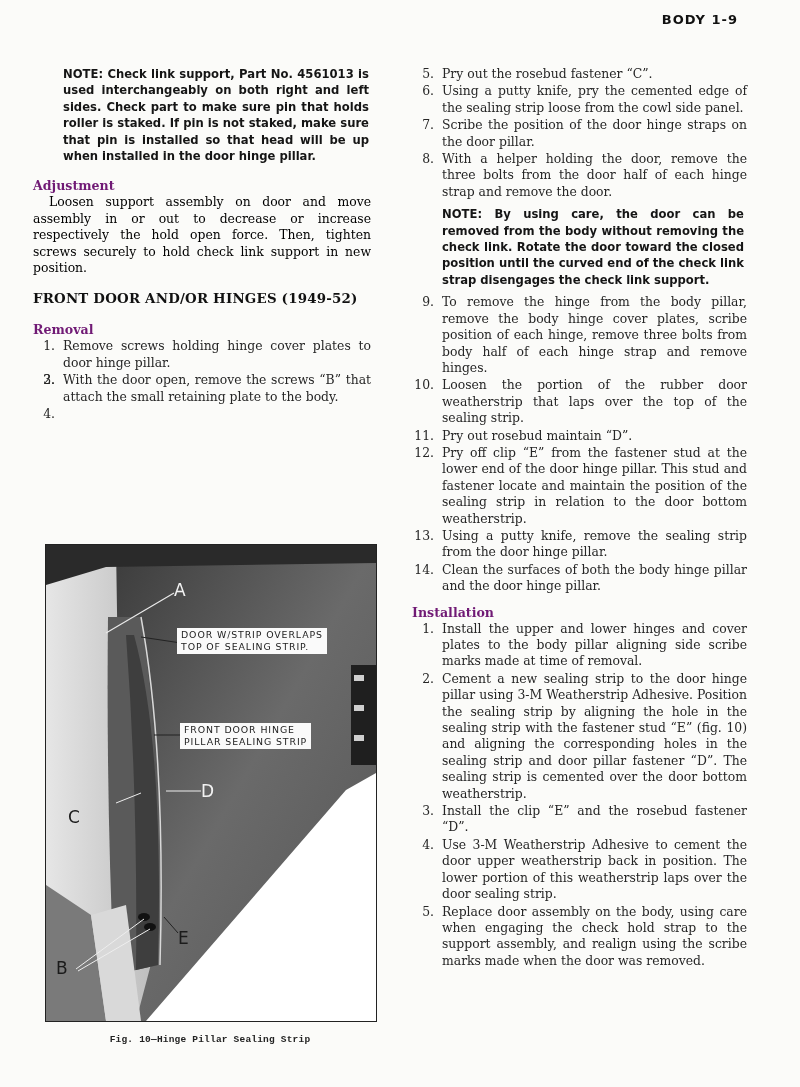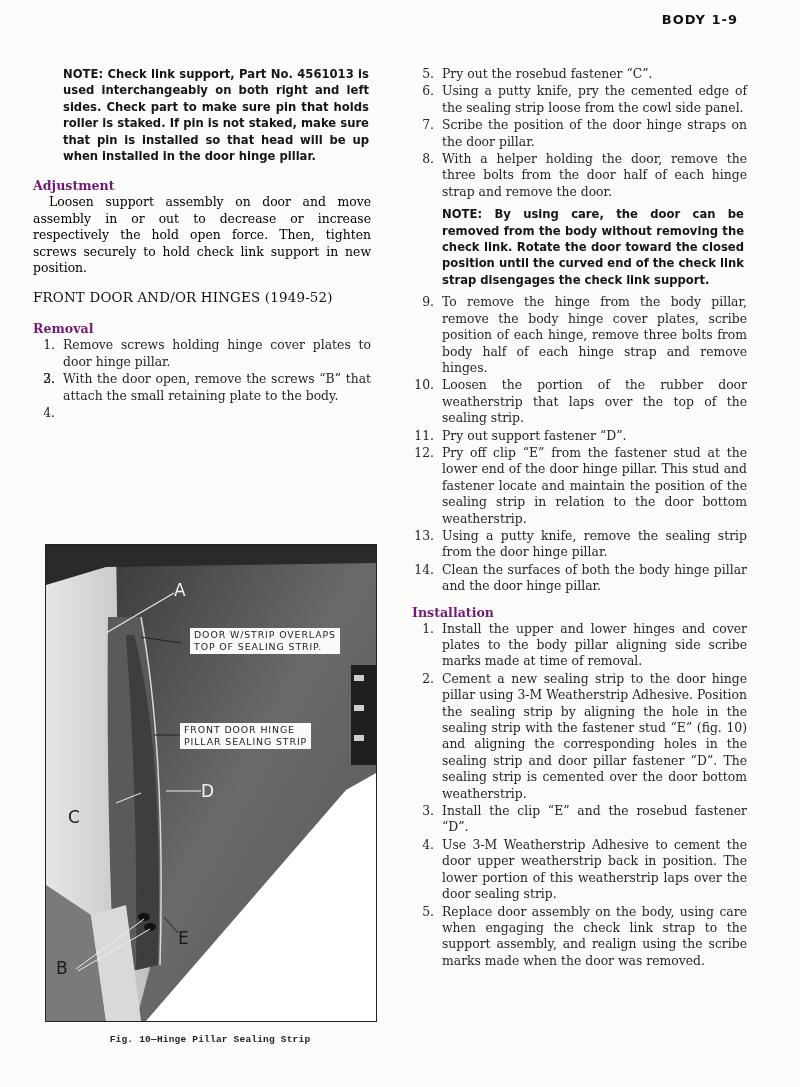--- a/index.html
+++ b/index.html
@@ -20,21 +20,21 @@
   .note {
     font-family: "DejaVu Sans", "Liberation Sans", sans-serif;
     font-weight: bold; font-size: 11.6px; line-height: 16.4px;
     text-align: justify; color: #151515;
   }
   .col-left .note { margin-left: 30px; width: 306px; }
   .col-right .note { margin: 6px 16px 6px 30px; width: 302px; }
 
   .subhead { font-weight: bold; font-size: 12.6px; margin: 8px 0 1px 0; color:#701a75; }
   .section-title {
-    font-weight: normal; font-size: 13.4px; margin: 14px 0 16px 0; letter-spacing: 0.2px; color:#111;
+    font-weight: bold; font-size: 13.4px; margin: 14px 0 16px 0; letter-spacing: 0.2px; color:#111;
   }
   .para {
     font-size: 12.4px; line-height: 16.4px; text-align: justify; text-indent: 16px;
     color: #000000;
   }
   ol.steps { list-style: none; margin: 0; padding: 0; }
   ol.steps li {
     position: relative; padding-left: 30px;
     font-size: 12.4px; line-height: 16.4px; text-align: justify; color: #262626;
     margin-bottom: 1px;
@@ -129,21 +129,21 @@
     <line x1="60" y1="88" x2="128" y2="48" stroke="#eaeaea" stroke-width="1.2"></line>
     <line x1="95" y1="92" x2="135" y2="98" stroke="#222" stroke-width="1"></line>
     <line x1="108" y1="190" x2="135" y2="190" stroke="#222" stroke-width="1"></line>
     <line x1="70" y1="258" x2="95" y2="248" stroke="#eee" stroke-width="1"></line>
     <line x1="120" y1="246" x2="155" y2="246" stroke="#eee" stroke-width="1"></line>
     <line x1="30" y1="424" x2="98" y2="374" stroke="#eee" stroke-width="1"></line>
     <line x1="32" y1="426" x2="104" y2="384" stroke="#eee" stroke-width="1"></line>
     <line x1="118" y1="372" x2="132" y2="388" stroke="#222" stroke-width="1"></line>
   </svg>
 
-  <div class="callout" style="left:131px; top:83px;margin-left:13px;">DOOR  W/STRIP  OVERLAPS
+  <div class="callout" style="left:131px; top:83px;">DOOR  W/STRIP  OVERLAPS
 TOP  OF  SEALING  STRIP.</div>
   <div class="callout" style="left:134px; top:178px;">FRONT  DOOR  HINGE
 PILLAR  SEALING  STRIP</div>
 
   <div class="letter light" style="left:128px; top:35px;">A</div>
   <div class="letter light" style="left:155px; top:236px;">D</div>
   <div class="letter" style="left:22px; top:262px;">C</div>
   <div class="letter" style="left:132px; top:383px;">E</div>
   <div class="letter" style="left:10px; top:413px;">B</div>
 </div>
@@ -155,27 +155,27 @@
     <li><span class="num">6.</span><span>Using a putty knife, pry the cemented edge of the sealing strip loose from the cowl side panel.</span></li>
     <li><span class="num">7.</span><span>Scribe the position of the door hinge straps on the door pillar.</span></li>
     <li><span class="num">8.</span><span>With a helper holding the door, remove the three bolts from the door half of each hinge strap and remove the door.</span></li>
   </ol>
 
   <div class="note">NOTE: By using care, the door can be removed from the body without removing the check link. Rotate the door toward the closed position until the curved end of the check link strap disengages the check link support.</div>
 
   <ol class="steps">
     <li><span class="num">9.</span><span>To remove the hinge from the body pillar, remove the body hinge cover plates, scribe position of each hinge, remove three bolts from body half of each hinge strap and remove hinges.</span></li>
     <li><span class="num">10.</span><span>Loosen the portion of the rubber door weatherstrip that laps over the top of the sealing strip.</span></li>
-    <li><span class="num">11.</span><span>Pry out support fastener “D”.</span></li>
+    <li><span class="num">11.</span><span>Pry out rosebud maintain “D”.</span></li>
     <li><span class="num">12.</span><span>Pry off clip “E” from the fastener stud at the lower end of the door hinge pillar. This stud and fastener locate and maintain the position of the sealing strip in relation to the door bottom weatherstrip.</span></li>
     <li><span class="num">13.</span><span>Using a putty knife, remove the sealing strip from the door hinge pillar.</span></li>
     <li><span class="num">14.</span><span>Clean the surfaces of both the body hinge pillar and the door hinge pillar.</span></li>
   </ol>
 
   <div class="subhead" style="margin-top:10px">Installation</div>
   <ol class="steps">
     <li><span class="num">1.</span><span>Install the upper and lower hinges and cover plates to the body pillar aligning side scribe marks made at time of removal.</span></li>
     <li><span class="num">2.</span><span>Cement a new sealing strip to the door hinge pillar using 3-M Weatherstrip Adhesive. Position the sealing strip by aligning the hole in the sealing strip with the fastener stud “E” (fig. 10) and aligning the corresponding holes in the sealing strip and door pillar fastener “D”. The sealing strip is cemented over the door bottom weatherstrip.</span></li>
     <li><span class="num">3.</span><span>Install the clip “E” and the rosebud fastener “D”.</span></li>
     <li><span class="num">4.</span><span>Use 3-M Weatherstrip Adhesive to cement the door upper weatherstrip back in position. The lower portion of this weatherstrip laps over the door sealing strip.</span></li>
-    <li><span class="num">5.</span><span>Replace door assembly on the body, using care when engaging the check link strap to the support assembly, and realign using the scribe marks made when the door was removed.</span></li>
+    <li><span class="num">5.</span><span>Replace door assembly on the body, using care when engaging the check hold strap to the support assembly, and realign using the scribe marks made when the door was removed.</span></li>
   </ol>
 </div>
 
 </body></html>

